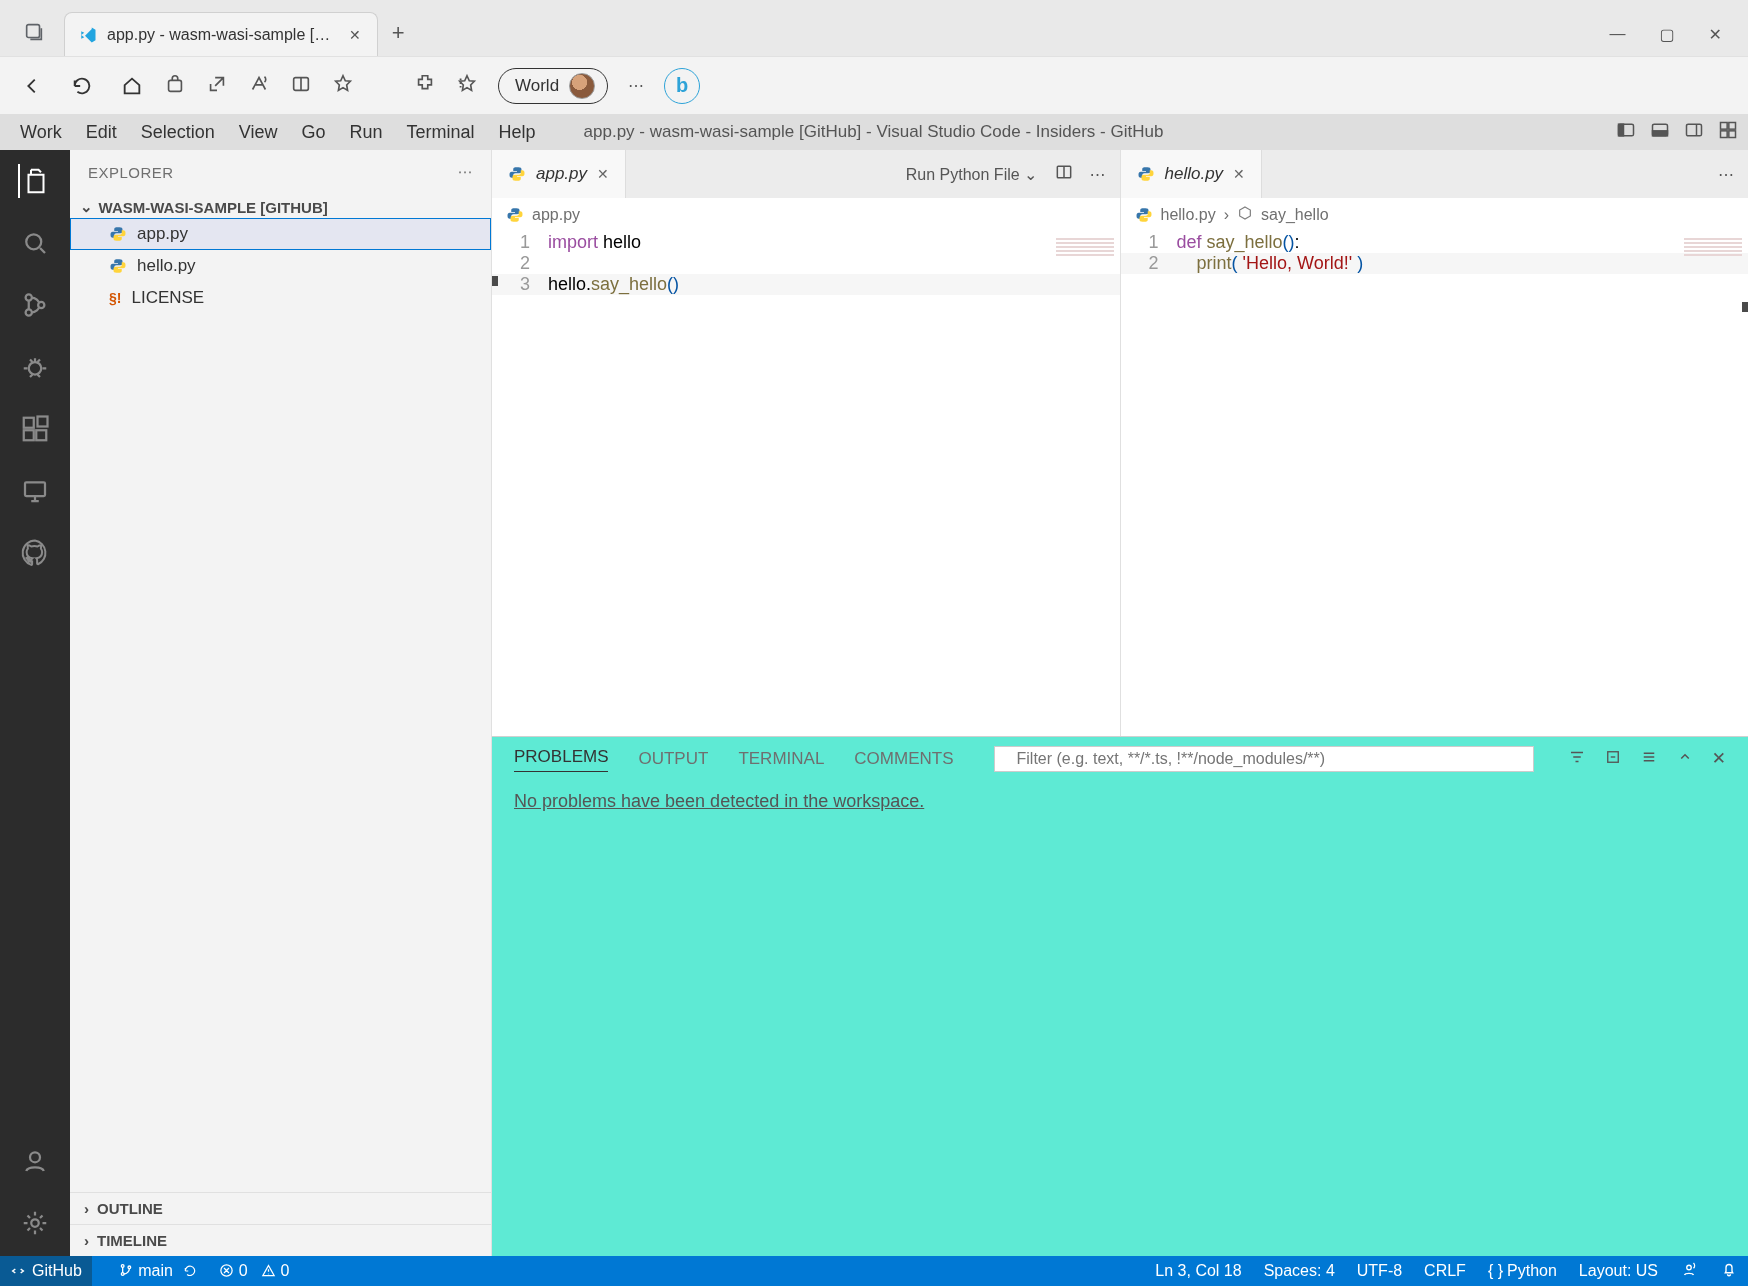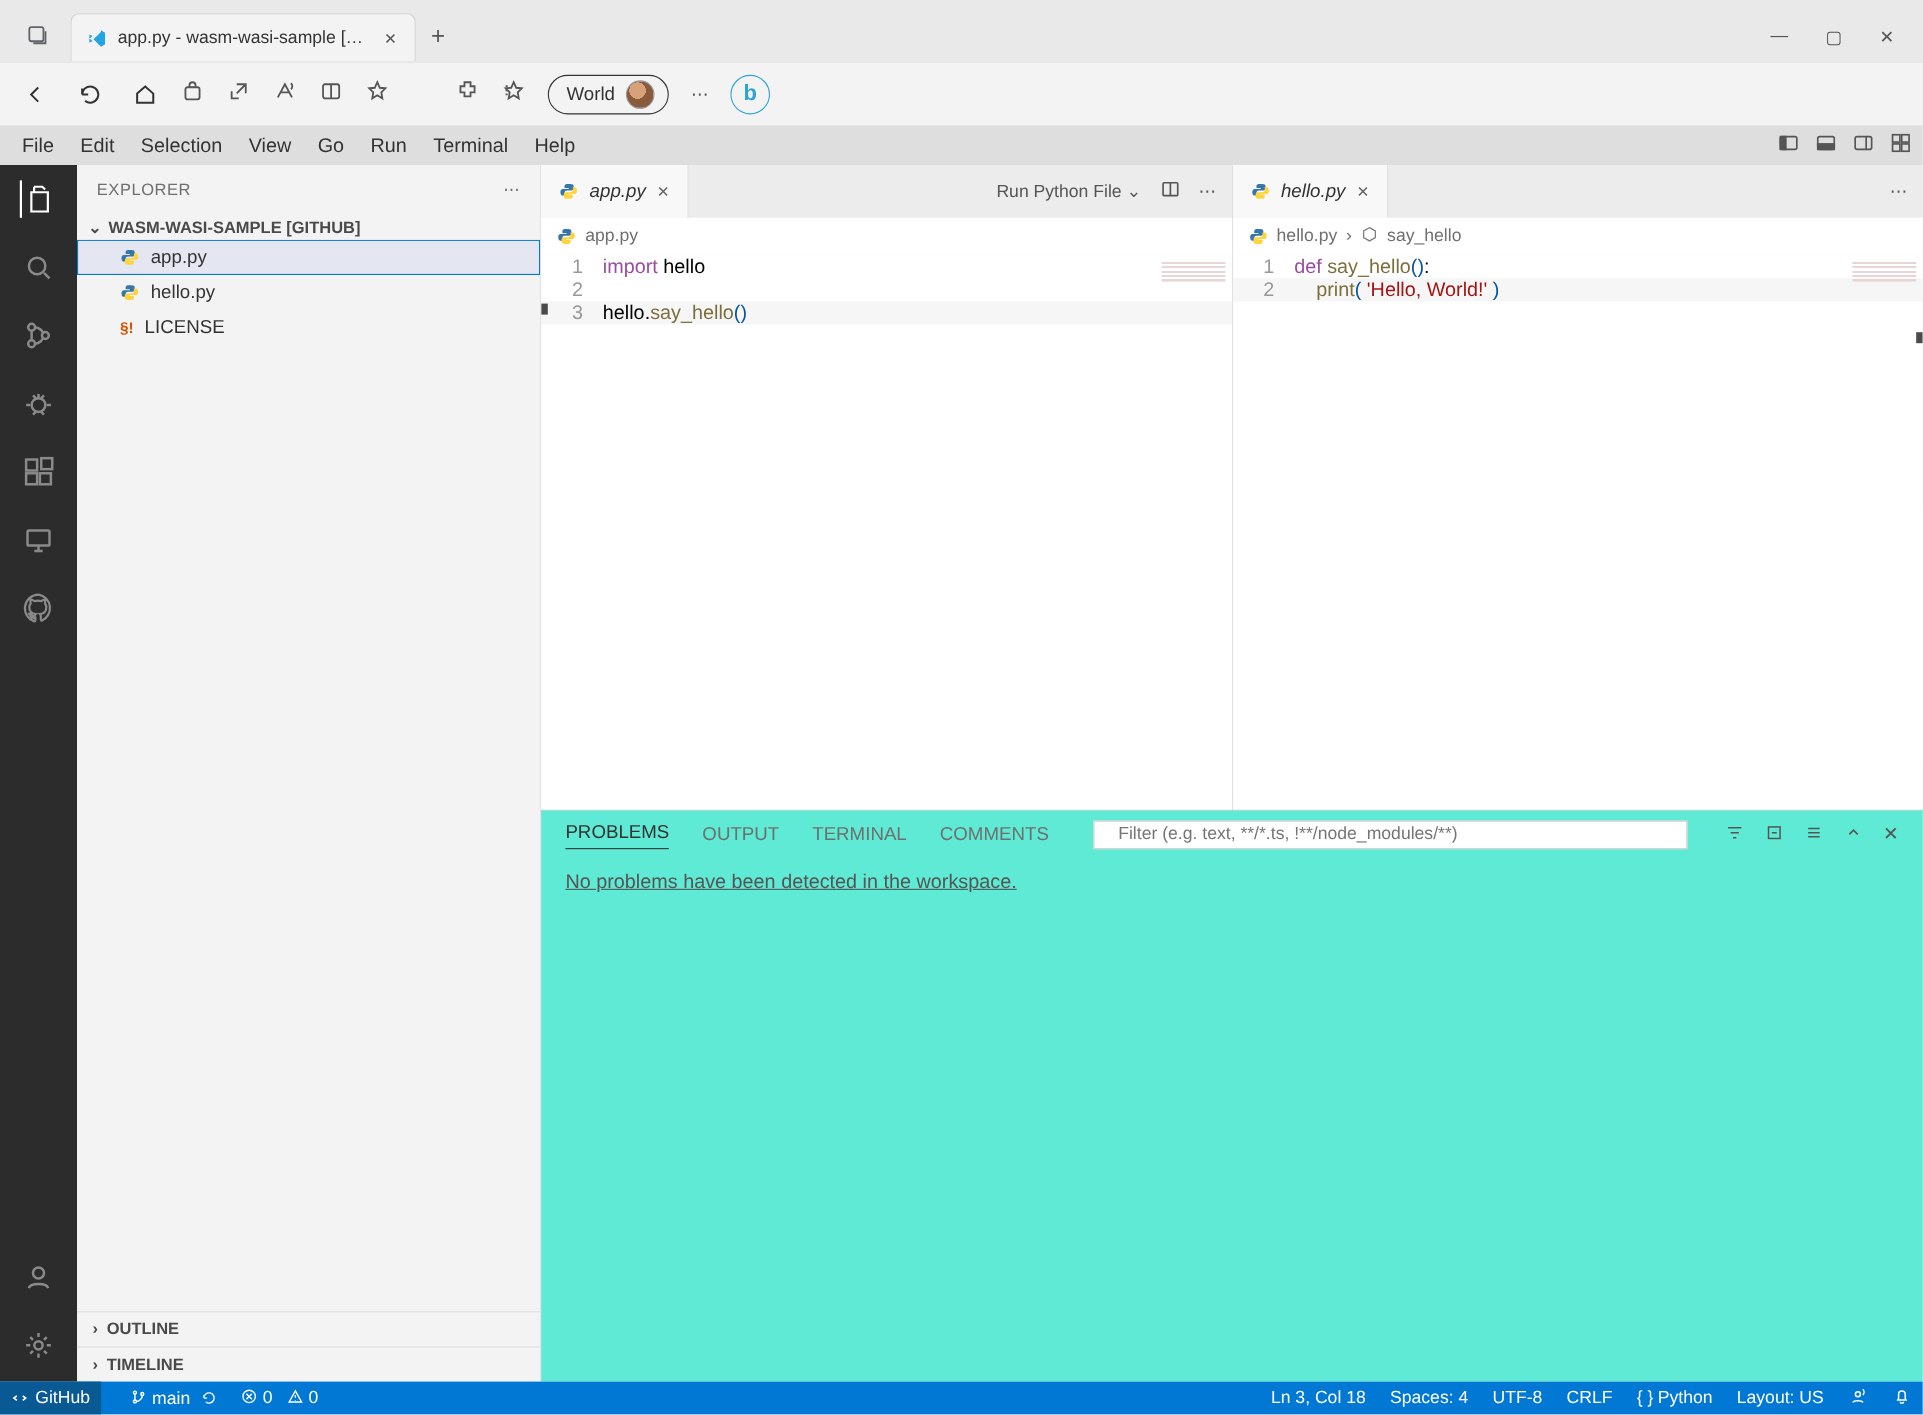--- a/index.html
+++ b/index.html
@@ -161,28 +161,29 @@
         <span>World</span>
         <span class="avatar"></span>
       </span>
       <span>⋯</span>
       <span class="bing">b</span>
     </div>
   </div>
 
   <div class="vscode">
     <div class="menubar">
-      <span class="mi">File</span>
+      <span class="mi">Work</span>
       <span class="mi">Edit</span>
       <span class="mi">Selection</span>
       <span class="mi">View</span>
       <span class="mi">Go</span>
       <span class="mi">Run</span>
       <span class="mi">Terminal</span>
       <span class="mi">Help</span>
+      <span class="title">app.py - wasm-wasi-sample [GitHub] - Visual Studio Code - Insiders - GitHub</span>
       <div class="layouts">
         <span><svg width="20" height="20" viewBox="0 0 24 24" stroke="currentColor" stroke-width="1.8" fill="none">
               <rect x="3" y="5" width="18" height="14" rx="2"></rect>
               <path d="M9 5v14" fill="currentColor" stroke="none"></path>
               <rect x="3" y="5" width="6" height="14" fill="currentColor"></rect>
             </svg></span>
         <span><svg width="20" height="20" viewBox="0 0 24 24" stroke="currentColor" stroke-width="1.8" fill="none">
               <rect x="3" y="5" width="18" height="14" rx="2"></rect>
               <rect x="3" y="13" width="18" height="6" fill="currentColor"></rect>
             </svg></span>

